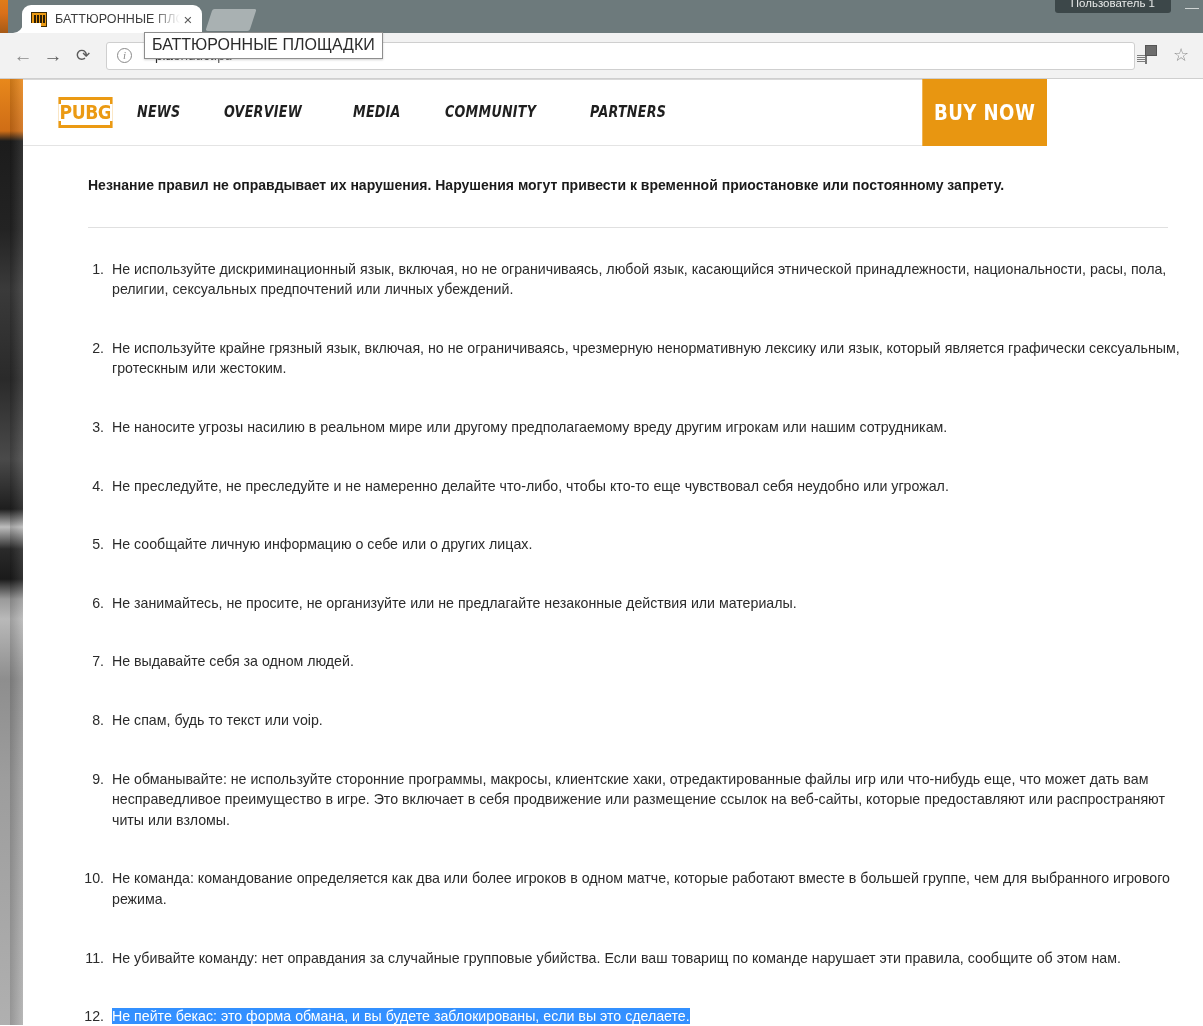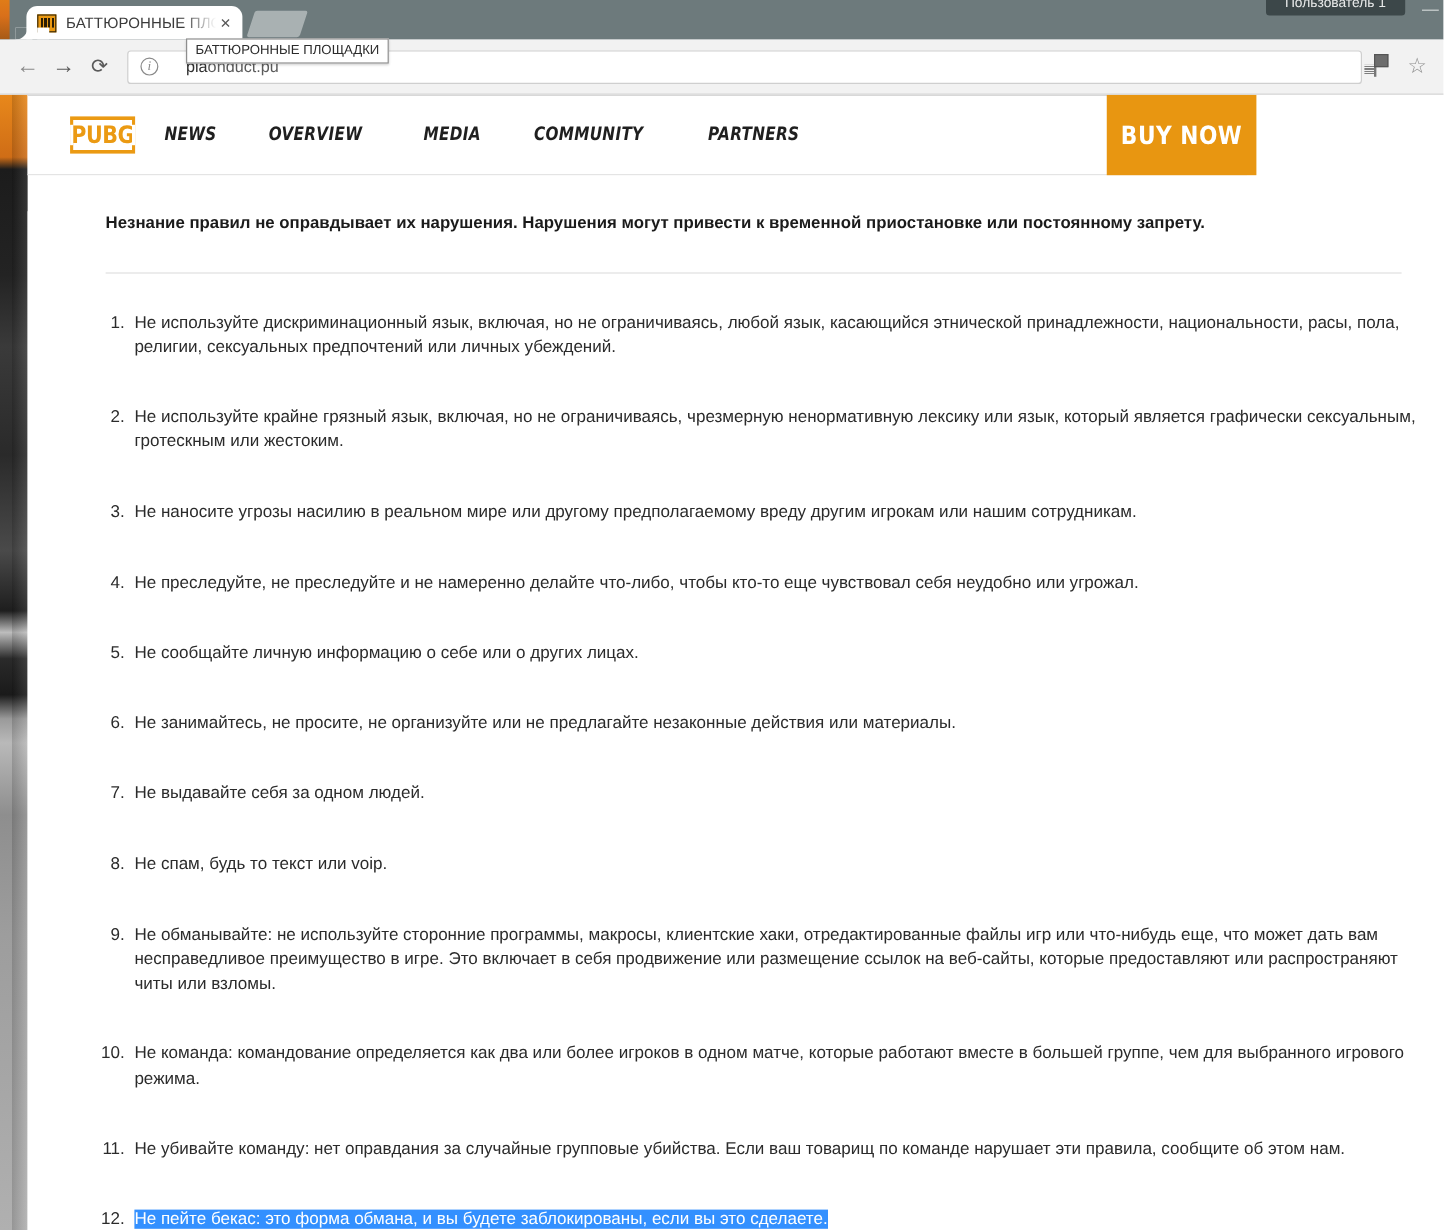--- a/index.html
+++ b/index.html
@@ -131,25 +131,25 @@
   .url {
     margin-left: 23px;
     font-size: 13.5px;
     color: #5b5b5b;
     white-space: nowrap;
   }
   .url .host { color: #2f2f2f; }
   
   .url-tooltip {
     position: absolute;
-    left: 48px; top: -11px;
+    left: 37px; top: -11px;
     background: #ffffff;
     border: 1px solid #8e8e8e;
     padding: 3px 7px 4px 7px;
-    font-size: 11px;
+    font-size: 16px;
     color: #2b2b2b;
     white-space: nowrap;
     z-index: 30;
     box-shadow: 0 1px 2px rgba(0,0,0,.18);
   }
   .tb-right { display: flex; align-items: center; gap: 8px; }
   .tb-icon { width: 20px; height: 20px; position: relative; }
   .translate-ic {
     width: 17px; height: 16px;
     background: #ffffff; border: 1px solid #777;

